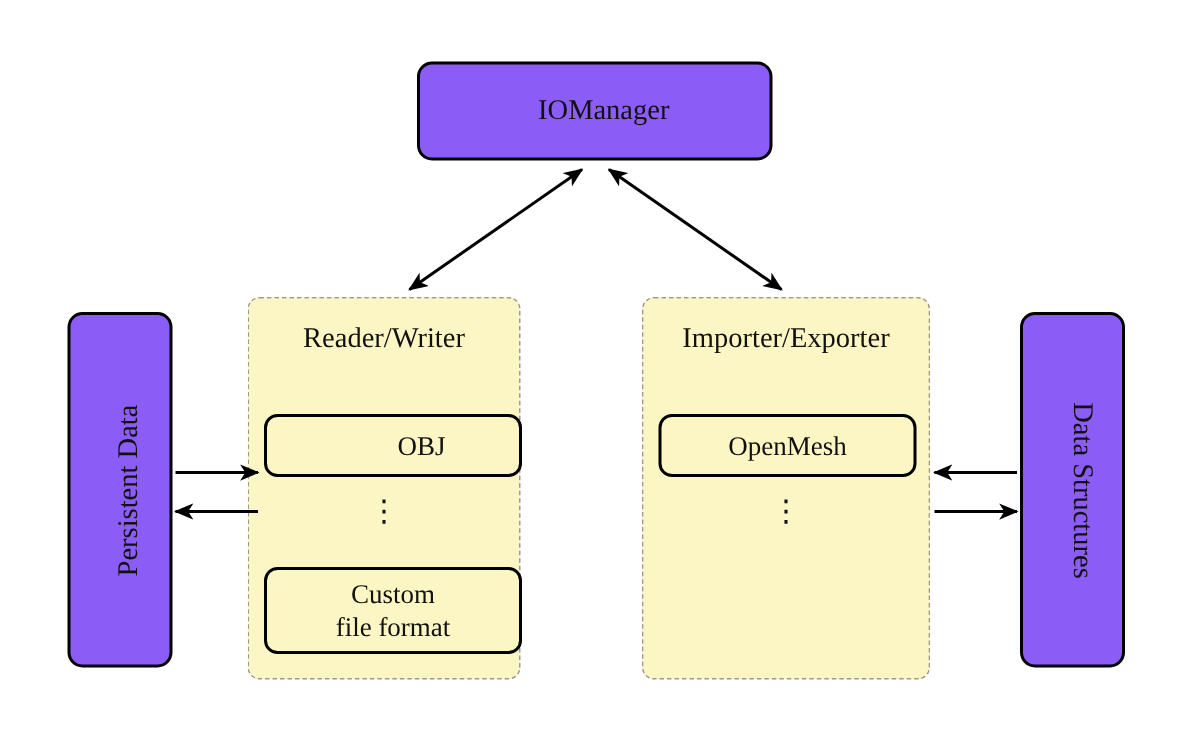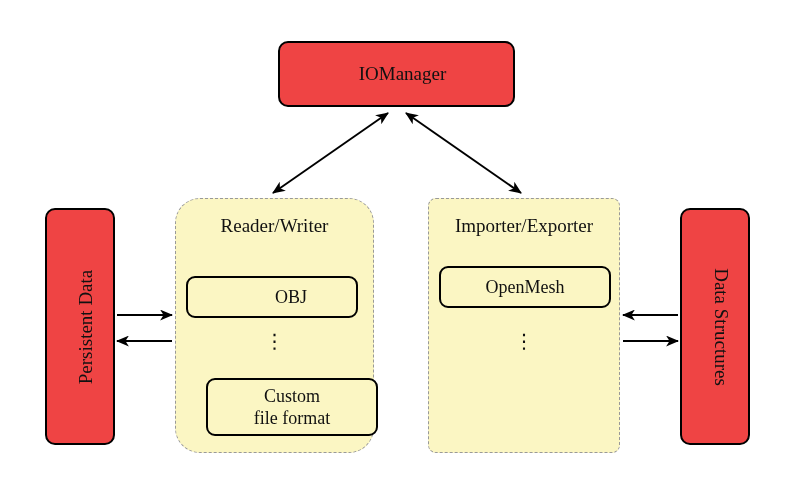--- a/index.html
+++ b/index.html
@@ -11,21 +11,21 @@
   .canvas {
     position: relative;
     width: 800px;
     height: 489px;
     background: #ffffff;
     overflow: hidden;
   }
   .node {
     position: absolute;
     box-sizing: border-box;
-    background: #ef4444;
+    background: #8b5cf6;
     border: 2.5px solid #000000;
     border-radius: 10px;
     display: flex;
     align-items: center;
     justify-content: center;
     color: #111111;
     padding-left: 12px;
   }
   .node-label {
     font-size: 19px;
@@ -100,35 +100,35 @@
   </div>
 
   <div class="node" style="left:45px; top:208px; width:70px; height:237px;">
     <span class="node-label vlabel-ccw">Persistent Data</span>
   </div>
 
   <div class="node" style="left:680px; top:208px; width:70px; height:237px;">
     <span class="node-label vlabel-cw">Data Structures</span>
   </div>
 
-  <div class="panel" style="left:175px; top:198px; width:199px; height:255px;border-radius:25px;">
+  <div class="panel" style="left:165px; top:198px; width:182px; height:255px;">
     <div class="panel-title">Reader/Writer</div>
     <div class="inner-node" style="left:10px; top:77px; width:172px; height:42px;padding-left:38px;">
       <span class="inner-label">OBJ</span>
     </div>
     <div class="ellipsis" style="top:132px;">⋮</div>
-    <div class="inner-node" style="left:10px; top:179px; width:172px; height:58px;margin-left:20px;">
+    <div class="inner-node" style="left:10px; top:179px; width:172px; height:58px;">
       <span class="inner-label">Custom
 file format</span>
     </div>
   </div>
 
   <div class="panel" style="left:428px; top:198px; width:192px; height:255px;text-decoration:underline;">
     <div class="panel-title">Importer/Exporter</div>
-    <div class="inner-node" style="left:10px; top:67px; width:172px; height:42px;">
+    <div class="inner-node" style="left:10px; top:77px; width:172px; height:42px;">
       <span class="inner-label">OpenMesh</span>
     </div>
     <div class="ellipsis" style="top:132px;">⋮</div>
   </div>
 
   <svg class="arrows" viewBox="0 0 800 489" xmlns="http://www.w3.org/2000/svg">
     <defs>
       <marker id="ah" viewBox="0 0 12 10" refX="11" refY="5" markerWidth="13" markerHeight="11" markerUnits="userSpaceOnUse" orient="auto-start-reverse">
         <path d="M0,0 L12,5 L0,10 L3.2,5 Z" fill="#000000"></path>
       </marker>

